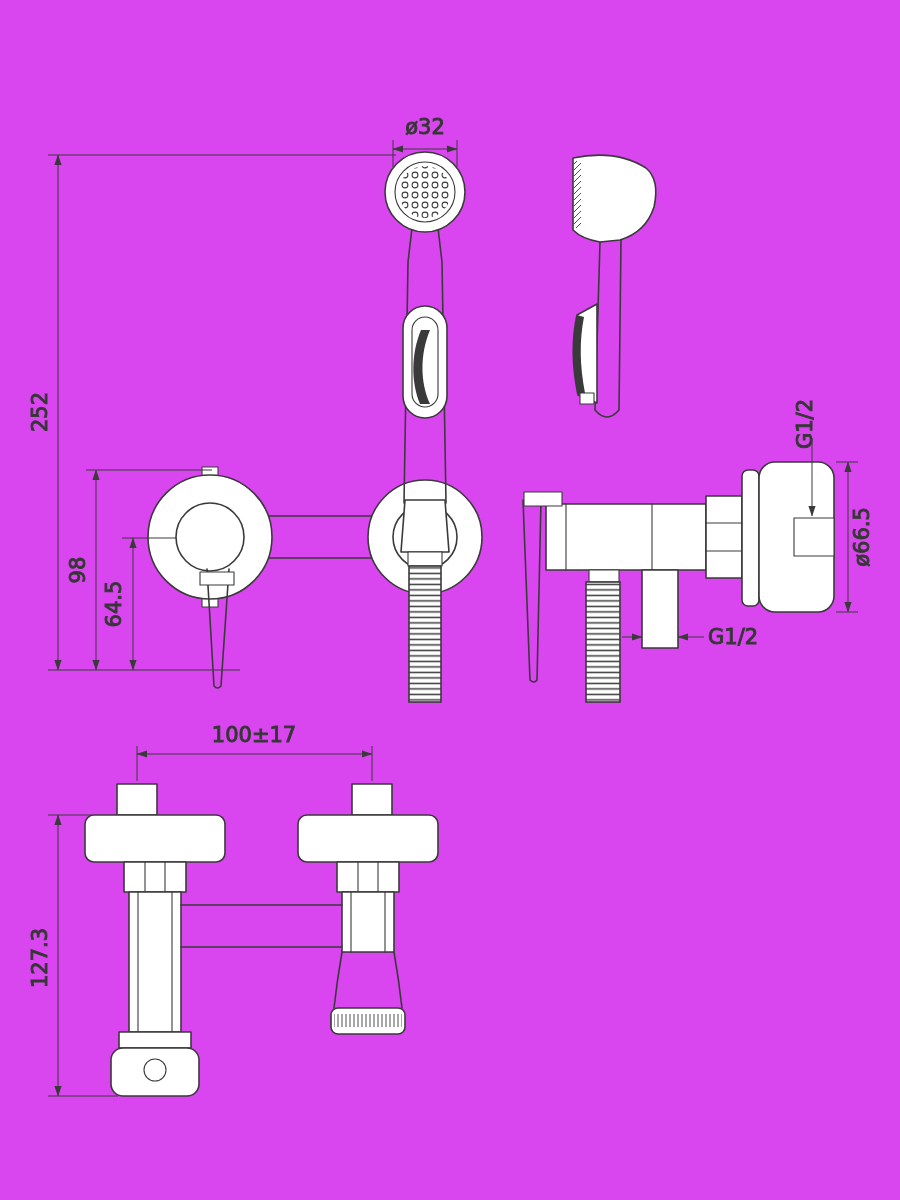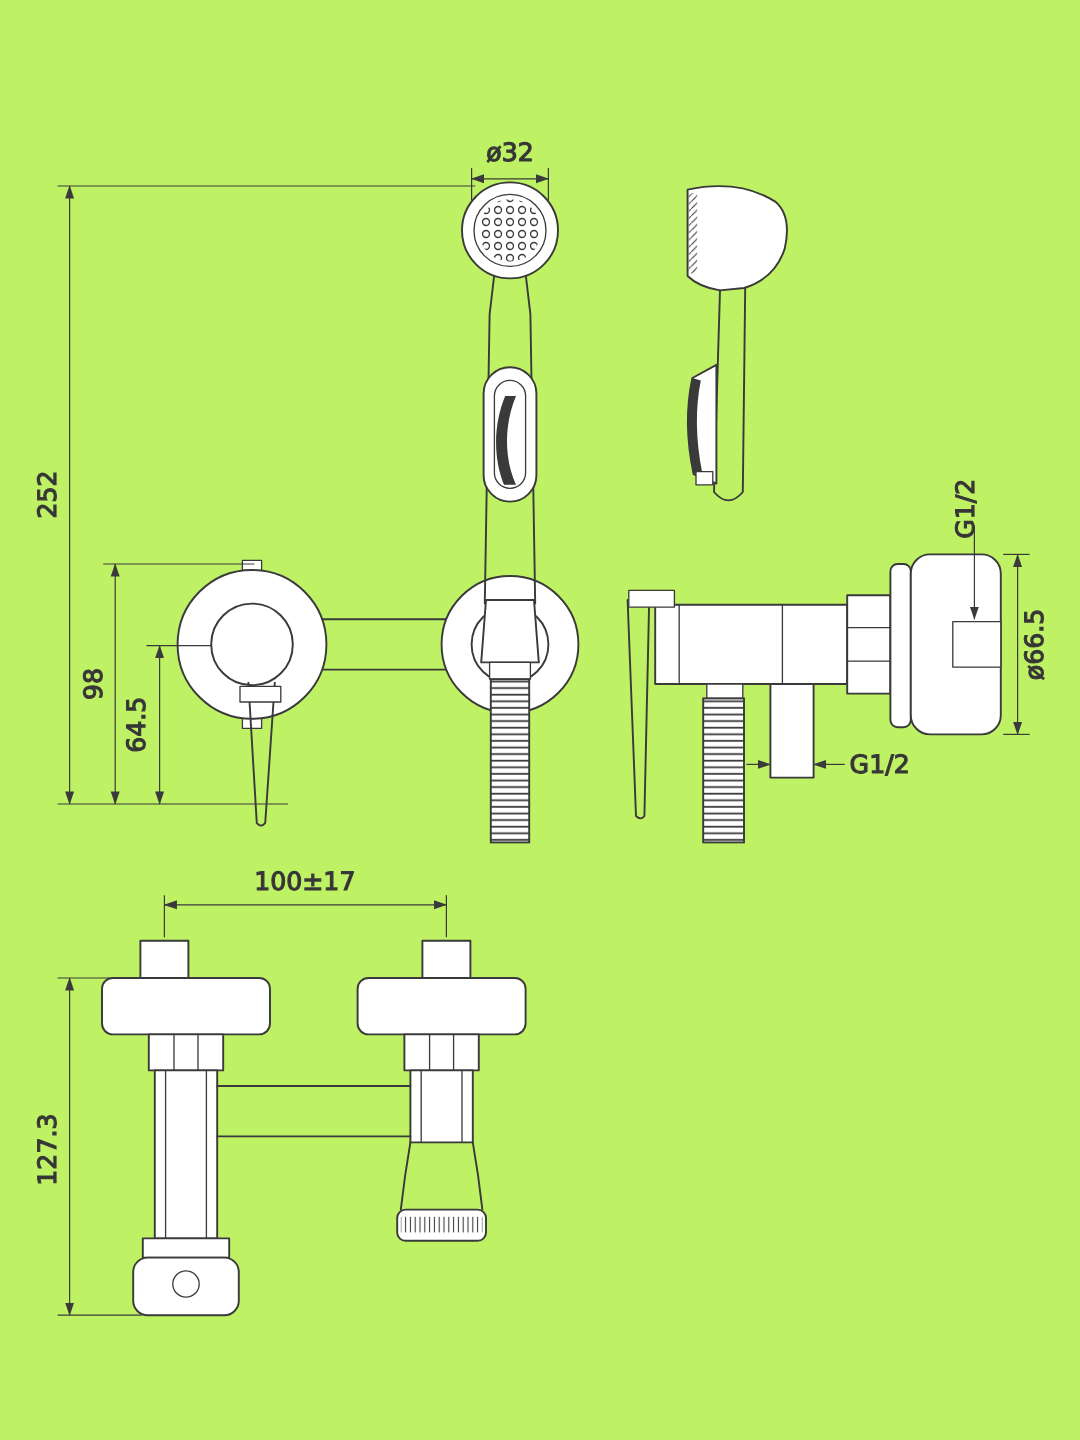--- a/index.html
+++ b/index.html
@@ -1,16 +1,16 @@
 <!DOCTYPE html>
 <html><head>
 <meta charset="utf-8">
 <style>
   html,body { margin:0; padding:0; background:#ffffff; }
-  .page { width:900px; height:1200px; background:#bef264; position:relative; overflow:hidden; }
+  .page { width:900px; height:1200px; background:#d946ef; position:relative; overflow:hidden; }
   svg { display:block; }
   .s  { stroke:#3a3a3a; fill:none;  stroke-width:1.6; stroke-linejoin:round; stroke-linecap:round; }
   .sf { stroke:#3a3a3a; fill:#ffffff; stroke-width:1.6; stroke-linejoin:round; }
   .t  { stroke-width:1.1; }
   .d  { stroke:#3a3a3a; stroke-width:1; fill:none; }
   .arr2 { marker-start:url(#arrow); marker-end:url(#arrow); }
   .arr1 { marker-end:url(#arrow); }
   .dimtext { font-family:"DejaVu Sans", sans-serif; font-size:21px; fill:#333333; }
 </style>
 </head>

